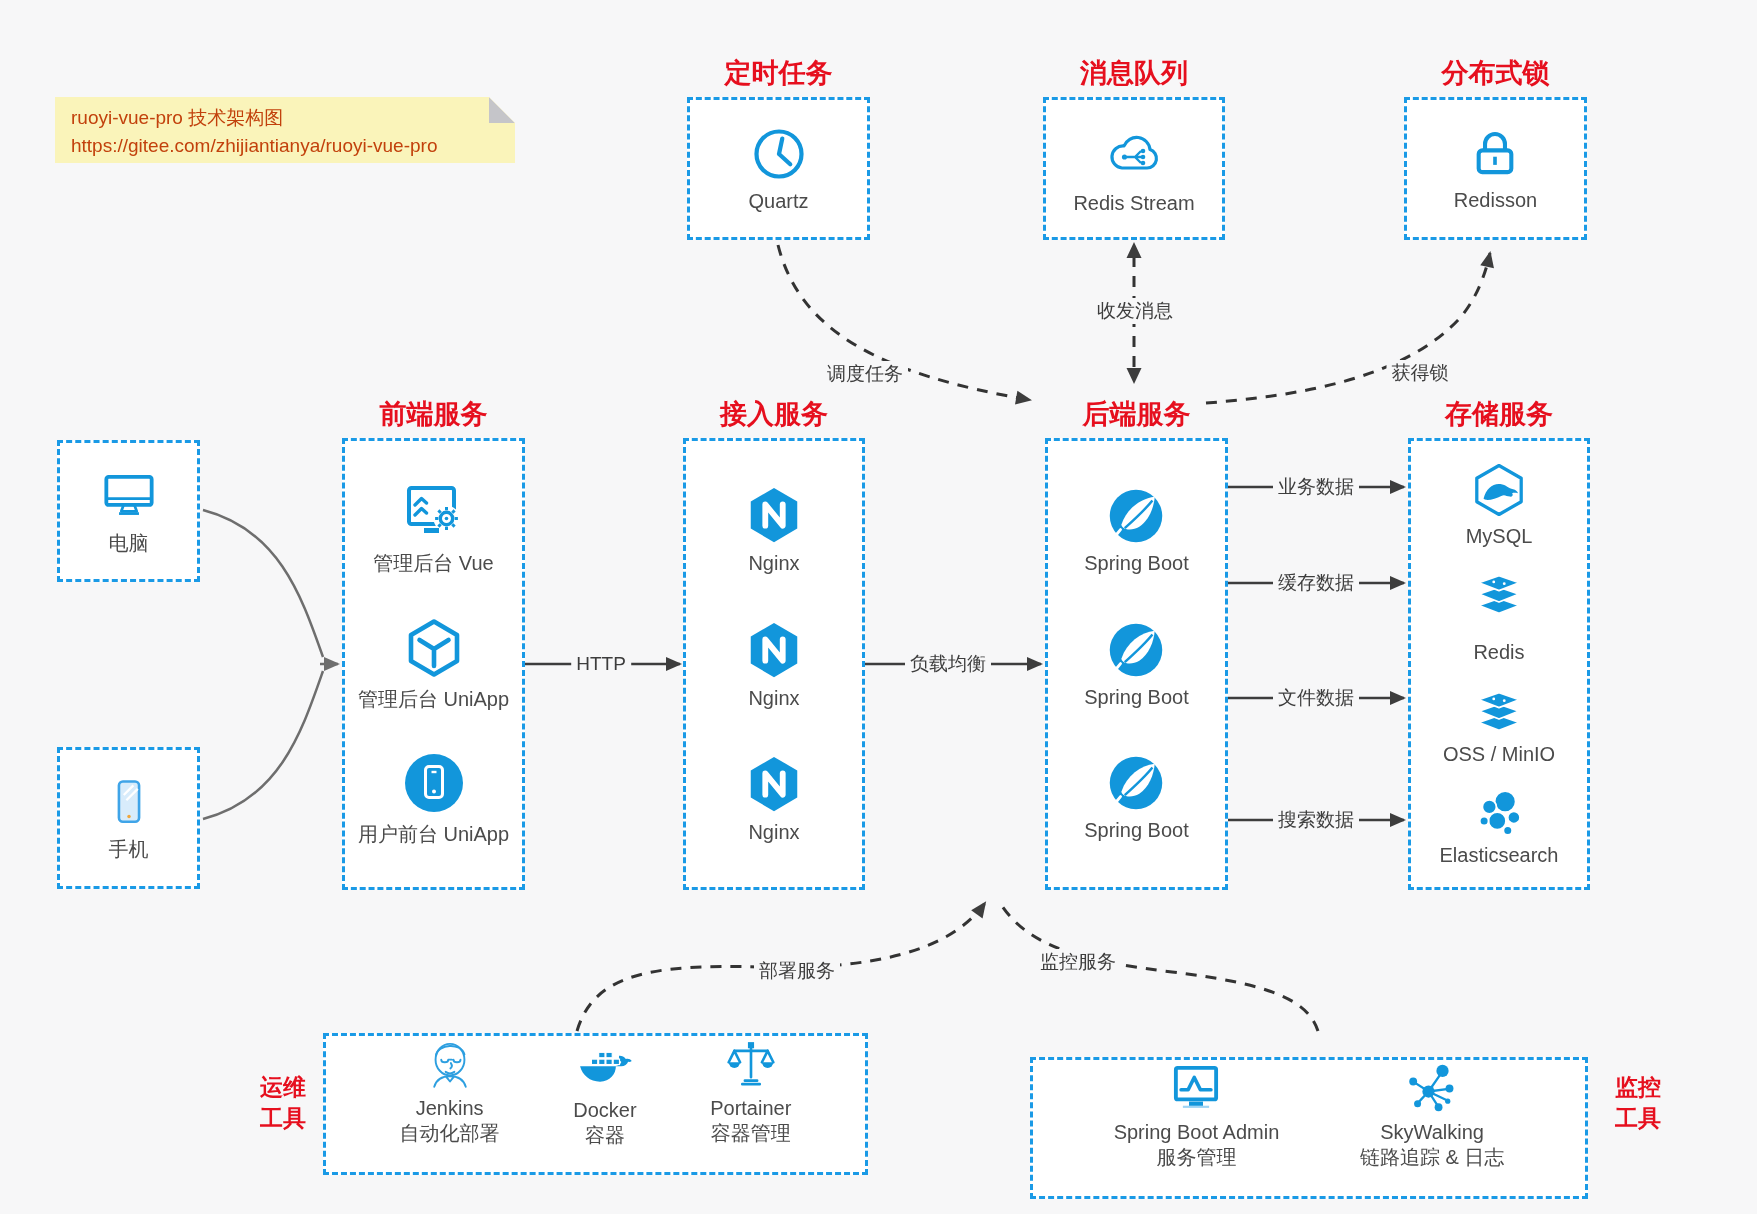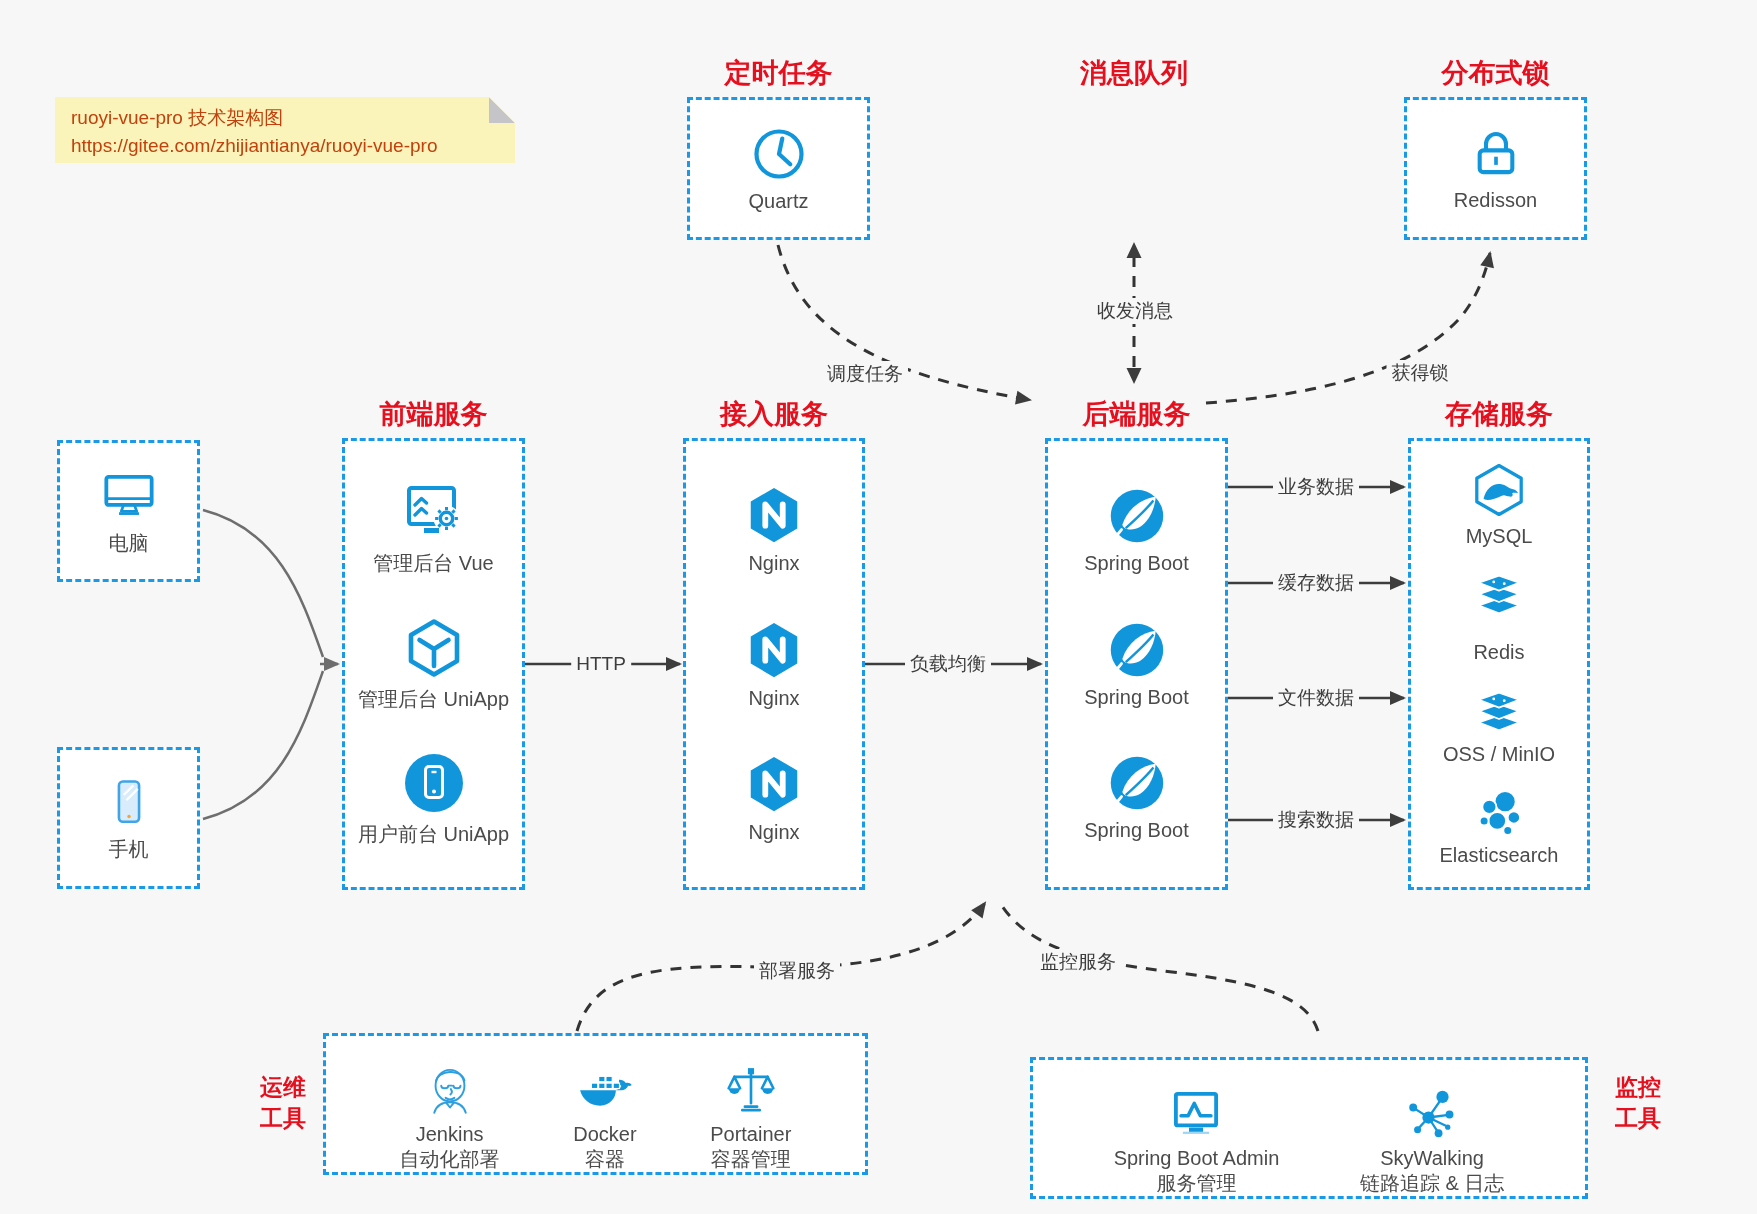--- a/index.html
+++ b/index.html
@@ -6,22 +6,22 @@
     --blue:#1a9ae6; --icon:#1296db; --red:#e60f1e; --txt:#4b4b4b;
     --dark:#3d3d3d; --bg:#f7f7f8;
   }
   *{box-sizing:border-box;margin:0;padding:0;}
   html,body{background:var(--bg);font-family:"Liberation Sans","DejaVu Sans",sans-serif;}
   #canvas{position:relative;width:1757px;height:1214px;background:var(--bg);overflow:hidden;}
   .wires{position:absolute;left:0;top:0;z-index:1;pointer-events:none;}
   .gbox{position:absolute;background:#fff;border:3px dashed var(--blue);z-index:2;}
   .gtitle{position:absolute;z-index:3;color:var(--red);font-weight:bold;font-size:27px;text-align:center;white-space:nowrap;}
   .sidelabel{position:absolute;z-index:3;color:var(--red);font-weight:bold;font-size:23px;line-height:1.35;text-align:center;}
-  .vflex{display:flex;flex-direction:column;justify-content:space-evenly;height:100%;}
-  .hflex{display:flex;flex-direction:row;justify-content:space-evenly;align-items:flex-end;height:100%;width:100%;}
+  .vflex{display:flex;flex-direction:column;justify-content:space-evenly;align-items:center;height:100%;}
+  .hflex{display:flex;flex-direction:row;justify-content:space-evenly;align-items:flex-start;height:100%;width:100%;}
   .item{display:flex;flex-direction:column;align-items:center;gap:6px;}
   .ilabel{font-size:20px;color:var(--txt);white-space:nowrap;}
   .bitem{display:flex;flex-direction:column;align-items:center;gap:4px;}
   .blabel,.bsub{font-size:20px;color:var(--txt);white-space:nowrap;line-height:1.25;text-align:center;}
   .edge-label{position:absolute;z-index:3;transform:translate(-50%,-50%);background:var(--bg);
     padding:0 5px;font-size:19px;color:var(--dark);white-space:nowrap;}
   .note{position:absolute;left:55px;top:97px;width:460px;height:66px;z-index:2;background:#faf4ba;
     padding:7px 16px;font-size:19px;color:#c2410c;line-height:1.45;
     clip-path:polygon(0 0,calc(100% - 26px) 0,100% 26px,100% 100%,0 100%);}
   .note-fold{position:absolute;right:0;top:0;width:26px;height:26px;background:#c5c5c9;
@@ -84,20 +84,35 @@
         <div class="item">
       <svg class="icon" viewBox="0 0 64 64" width="60" height="60">
         <circle cx="32" cy="32" r="24" fill="none" stroke="#1296db" stroke-width="4.5"></circle>
         <path d="M32,32 L35.5,15.5 M32,32 L44,43" stroke="#1296db" stroke-width="4.5" stroke-linecap="round" fill="none"></path>
       </svg>
       <div class="ilabel">Quartz</div>
     </div>
       </div>
   </div>
 
+  <div class="gbox" style="left:1043px;top:97px;width:182px;height:143px">
+    <div class="vflex">
+        <div class="item">
+      <svg class="icon" viewBox="0 0 64 64" width="64" height="64">
+        <path d="M20,46 h25 a9.5,9.5 0 0 0 3,-18.5 a13.5,13.5 0 0 0 -26,-3.5 a10,10 0 0 0 -2,22 z" fill="none" stroke="#1296db" stroke-width="3.2" stroke-linejoin="round"></path>
+        <circle cx="22.5" cy="35" r="2.6" fill="#1296db"></circle>
+        <path d="M25,35 H33 M33,35 L39,29 M33,35 H39 M33,35 L39,41" stroke="#1296db" stroke-width="2.4" fill="none"></path>
+        <circle cx="41" cy="29" r="2.3" fill="#1296db"></circle>
+            <circle cx="41" cy="35" r="2.3" fill="#1296db"></circle>
+            <circle cx="41" cy="41" r="2.3" fill="#1296db"></circle>
+      </svg>
+      <div class="ilabel">Redis Stream</div>
+    </div>
+      </div>
+  </div>
 
   <div class="gbox" style="left:1404px;top:97px;width:183px;height:143px">
     <div class="vflex">
         <div class="item">
       <svg class="icon" viewBox="0 0 64 64" width="58" height="58">
         <path d="M21,28 v-7 a11,11 0 0 1 22,0 v7" fill="none" stroke="#1296db" stroke-width="4.5"></path>
         <rect x="14" y="28" width="36" height="24" rx="4" fill="none" stroke="#1296db" stroke-width="4.5"></rect>
         <path d="M32,35 v9" stroke="#1296db" stroke-width="4"></path>
       </svg>
       <div class="ilabel">Redisson</div>

